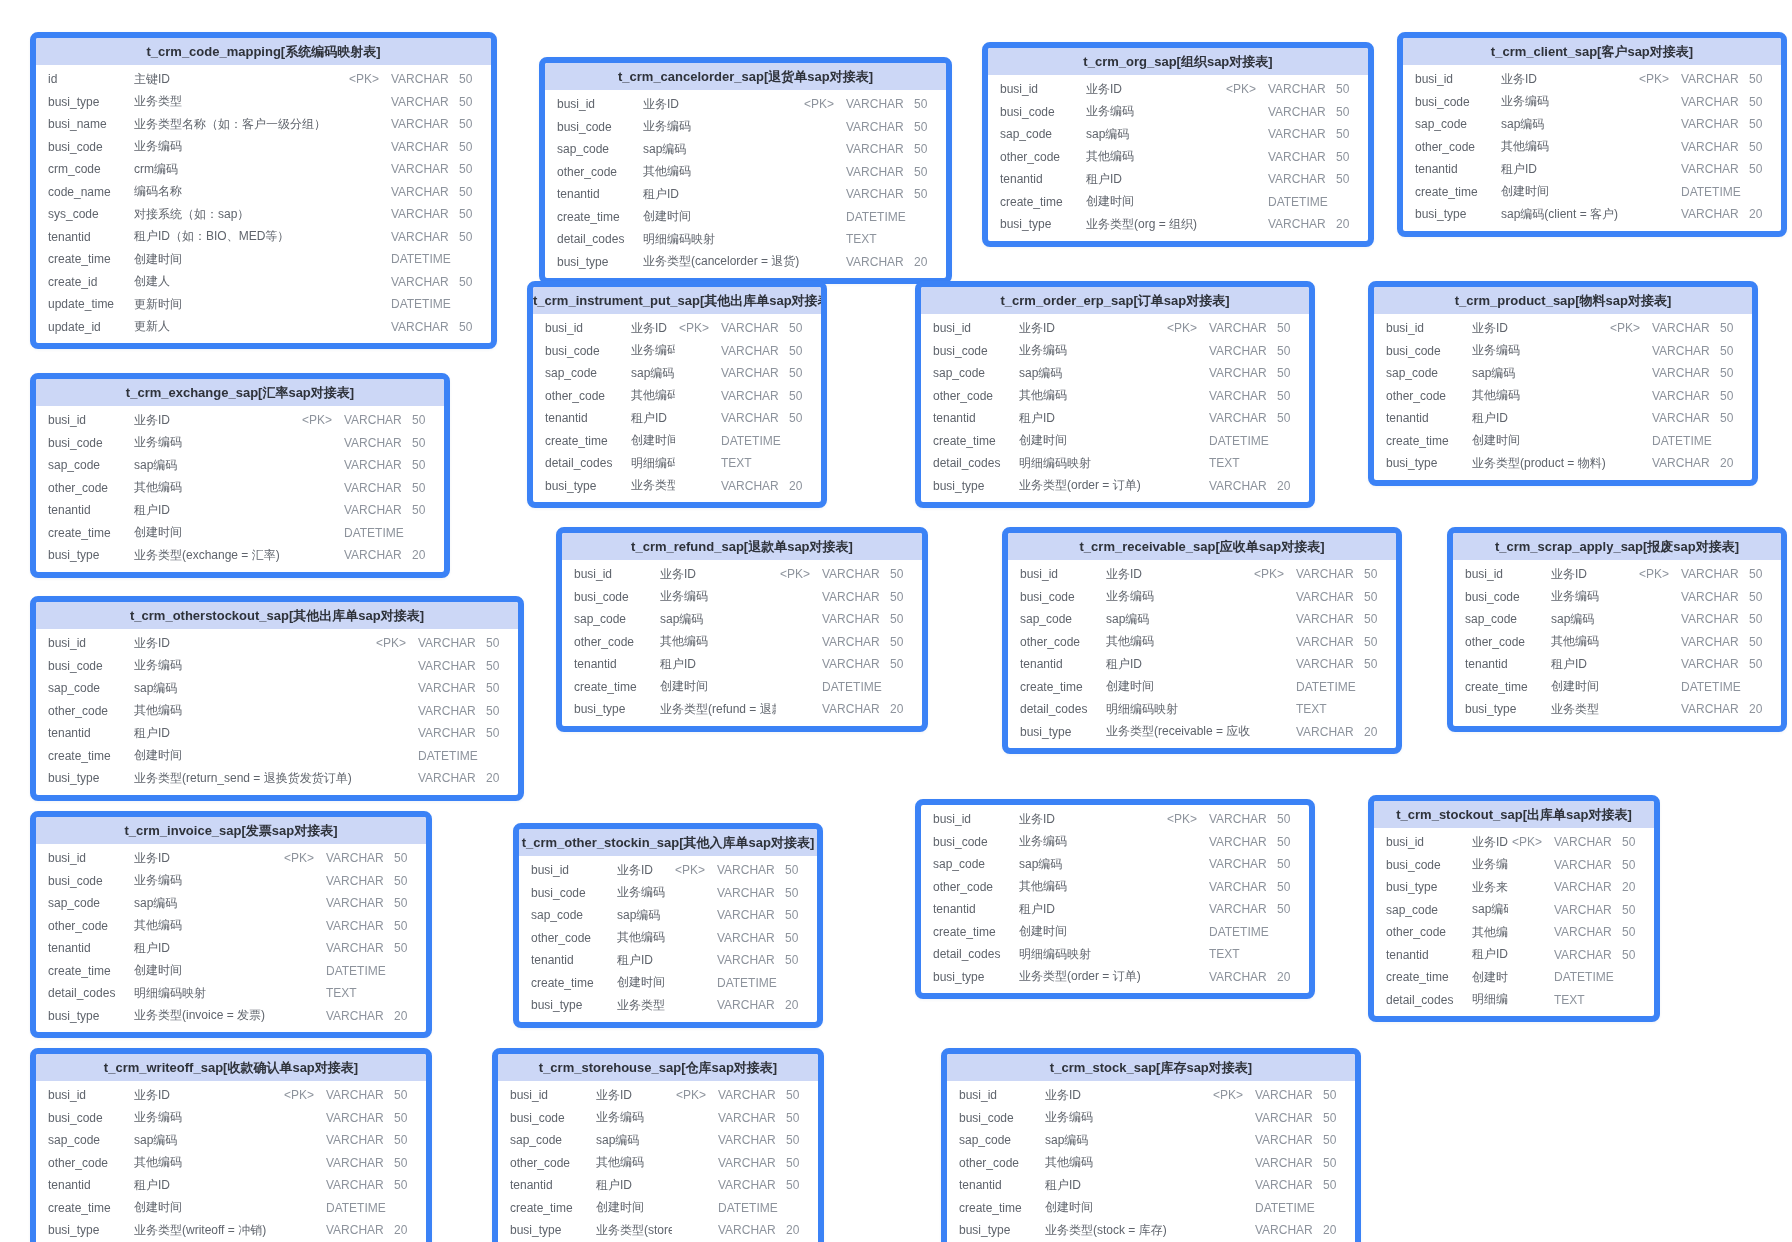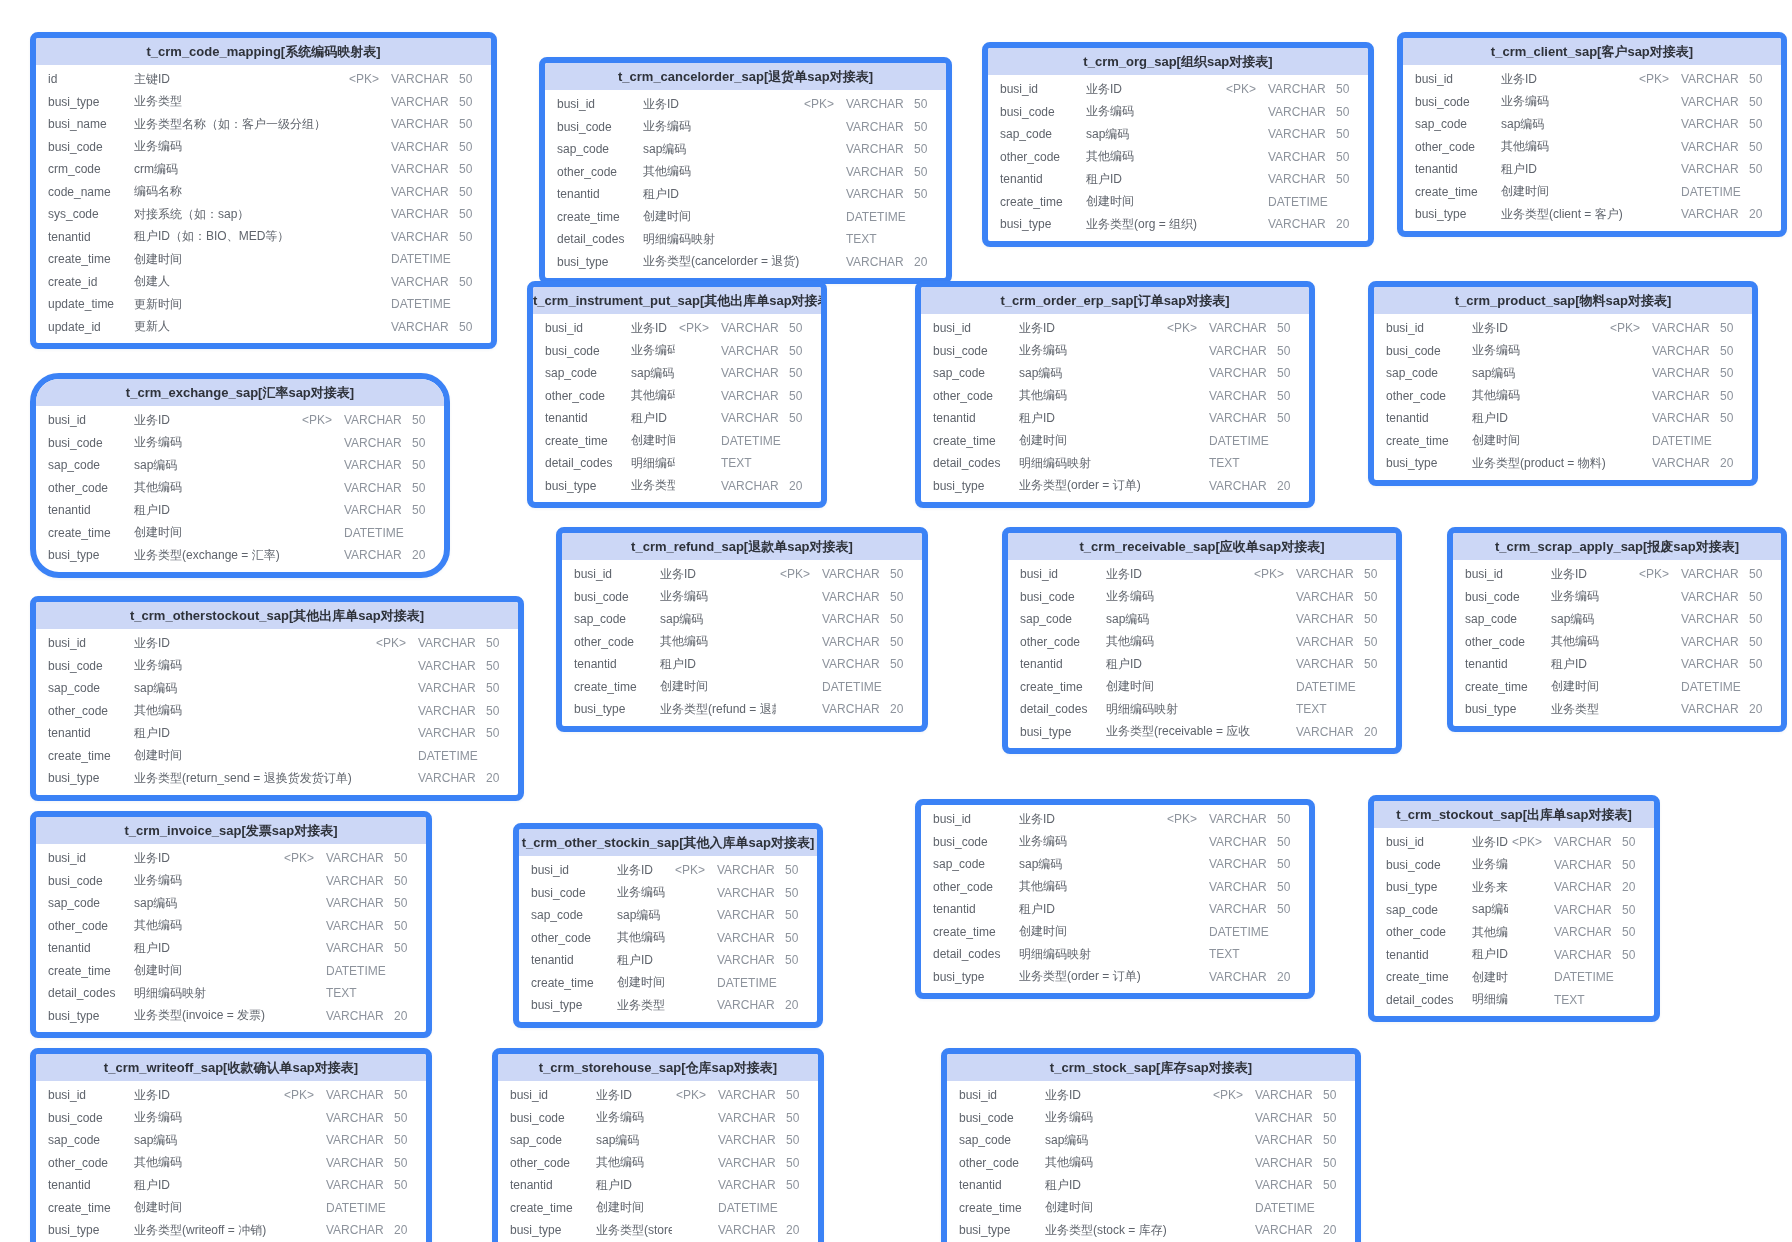--- a/index.html
+++ b/index.html
@@ -292,28 +292,28 @@
   </div>
         <div class="row">
     <span class="c-name">create_time</span>
     <span class="c-desc">创建时间</span>
     <span class="c-pk"></span>
     <span class="c-type">DATETIME</span>
     <span class="c-len"></span>
   </div>
         <div class="row">
     <span class="c-name">busi_type</span>
-    <span class="c-desc">业务类型(client = 客户)</span>
-    <span class="c-pk"></span>
-    <span class="c-type">VARCHAR</span>
-    <span class="c-len">20</span>
-  </div>
-      </div>
-  </div>
-    <div class="table" style="left: 30px; top: 373px; width: 420px; border-radius: 29px;">
+    <span class="c-desc">sap编码(client = 客户)</span>
+    <span class="c-pk"></span>
+    <span class="c-type">VARCHAR</span>
+    <span class="c-len">20</span>
+  </div>
+      </div>
+  </div>
+    <div class="table" style="left: 30px; top: 373px; width: 420px;">
     <div class="table-header">t_crm_exchange_sap[汇率sap对接表]</div>
     <div class="table-body">
         <div class="row">
     <span class="c-name">busi_id</span>
     <span class="c-desc">业务ID</span>
     <span class="c-pk">&lt;PK&gt;</span>
     <span class="c-type">VARCHAR</span>
     <span class="c-len">50</span>
   </div>
         <div class="row">

